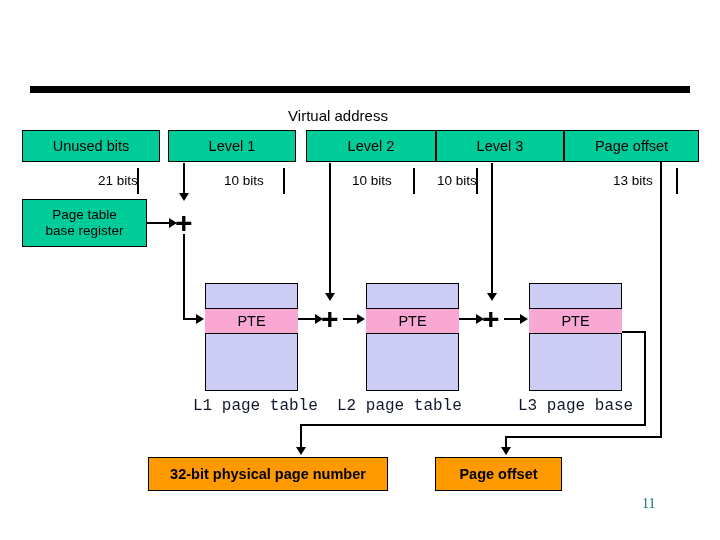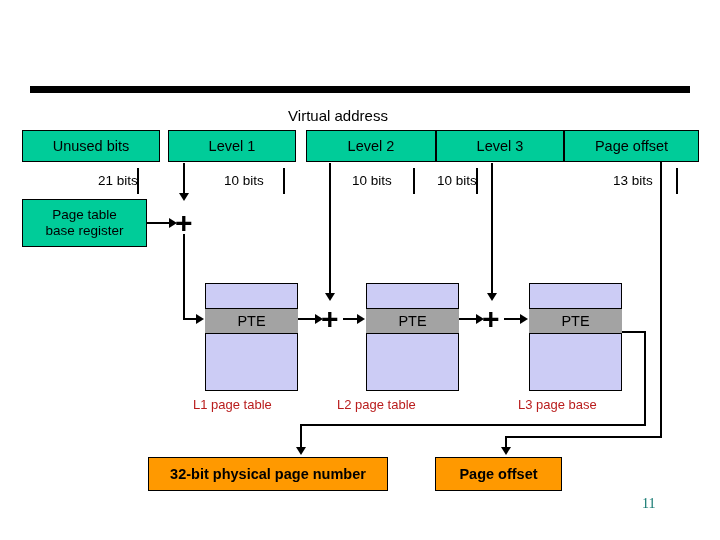--- a/index.html
+++ b/index.html
@@ -44,25 +44,25 @@
     background:#00CC99;border:1px solid #000;box-sizing:border-box;
     display:flex;flex-direction:column;align-items:center;justify-content:center;
     font-size:13.5px;line-height:16px;color:#000;text-align:center;
   }
 
   
   .ptable{position:absolute;width:93px;height:108px;
     background:#CCCCF5;border:1px solid #000;box-sizing:border-box;}
   .pte{
     position:absolute;left:-1px;width:93px;height:26px;top:24px;
-    background:#a3a3a3;border-top:1px solid #000;border-bottom:1px solid #000;
+    background:#f9a8d4;border-top:1px solid #000;border-bottom:1px solid #000;
     box-sizing:border-box;display:flex;align-items:center;justify-content:center;
     font-size:14.5px;color:#000;
   }
-  .ptcap{position:absolute;font-size:13px;color:#b91c1c;white-space:nowrap;top:397px;}
+  .ptcap{position:absolute;font-size:16px;color:#0f172a;white-space:nowrap;top:397px;font-family:Liberation Mono, monospace;}
 
   
   .pbar{position:absolute;top:457px;height:34px;}
   .pcell{
     position:absolute;top:0;height:34px;background:#FF9900;
     border:1px solid #000;box-sizing:border-box;
     display:flex;align-items:center;justify-content:center;
     font-size:14.5px;font-weight:bold;color:#000;white-space:nowrap;
   }
   .pacap{position:absolute;left:0;top:499px;width:660px;text-align:center;

